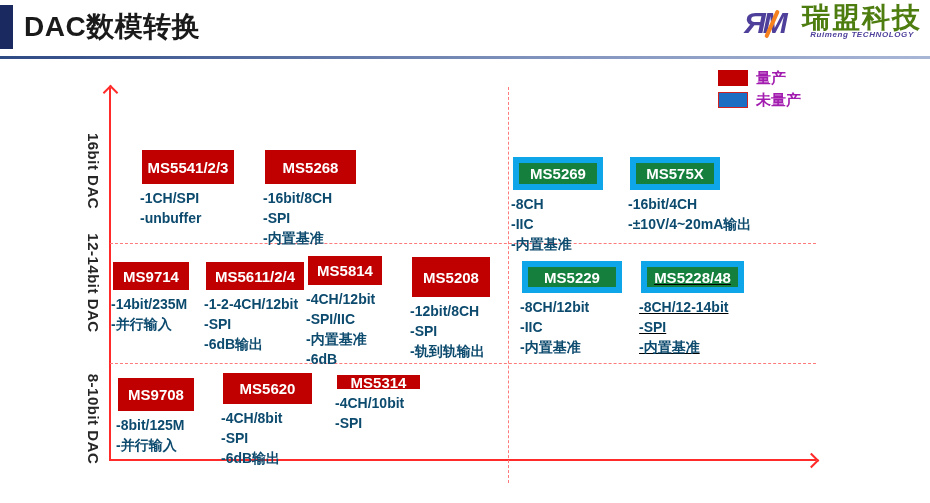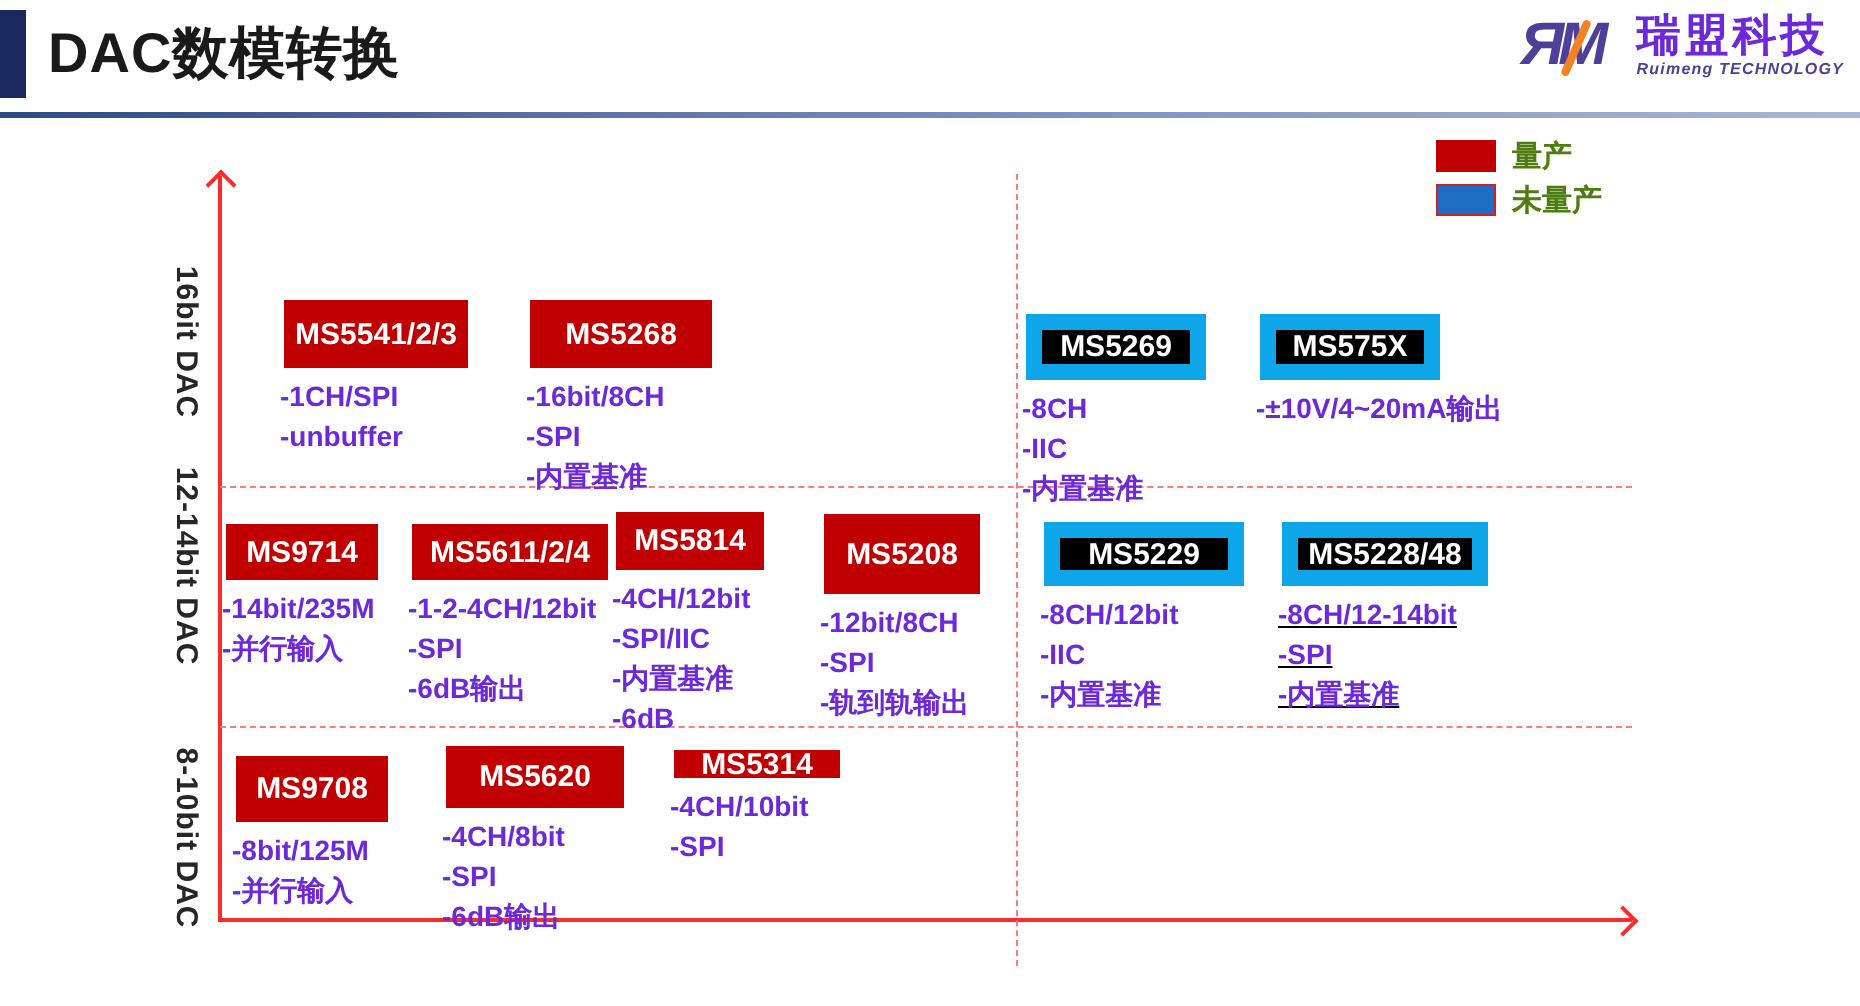--- a/index.html
+++ b/index.html
@@ -12,27 +12,27 @@
   .accent-bar{position:absolute;left:0;top:5px;width:13px;height:44px;background:#1a2960;}
   .page-title{position:absolute;left:24px;top:8px;font-size:28px;font-weight:600;color:#1a1a1a;letter-spacing:0.5px;}
   .header-divider{position:absolute;left:0;top:56px;width:930px;height:3px;
     background:linear-gradient(to right,#2e4a85,#7d90bb 55%,#a8b6d6);}
   
   .logo{position:absolute;right:8px;top:6px;display:flex;align-items:flex-start;}
   .logo-mark{position:relative;width:56px;height:40px;}
   .logo-mark .rm{position:absolute;left:0;top:0;font-style:italic;font-weight:900;font-size:30px;color:#4d3f9a;letter-spacing:-3px;}
   .logo-mark .slash{position:absolute;left:26px;top:3px;width:4px;height:30px;background:#f5821f;transform:rotate(24deg);border-radius:2px;}
   .logo-text{display:flex;flex-direction:column;margin-left:2px;}
-  .logo-cn{font-size:22px;font-weight:700;color:#6d28d9;letter-spacing:2px;line-height:24px;}
+  .logo-cn{font-size:28px;font-weight:700;color:#4d7c0f;letter-spacing:2px;line-height:24px;}
   .logo-en{font-size:8px;font-style:italic;font-weight:700;color:#4d3f9a;letter-spacing:0.6px;line-height:10px;text-align:center;}
   
   .legend{position:absolute;left:718px;top:70px;}
   .legend-row{display:flex;align-items:center;height:16px;margin-bottom:6px;}
   .legend-swatch{width:30px;height:16px;margin-right:8px;box-sizing:border-box;}
-  .legend-label{font-size:15px;color:#4d7c0f;font-weight:600;white-space:nowrap;}
+  .legend-label{font-size:15px;color:#a21caf;font-weight:600;white-space:nowrap;}
   
   .y-axis{position:absolute;left:109px;top:88px;width:2px;height:373px;background:#ff2a2a;}
   .x-axis{position:absolute;left:110px;top:459px;width:706px;height:2px;background:#ff2a2a;}
   .arrow-up{position:absolute;left:105px;top:87px;width:9px;height:9px;
     border-left:2px solid #ff2a2a;border-top:2px solid #ff2a2a;transform:rotate(45deg);}
   .arrow-right{position:absolute;left:806px;top:455px;width:9px;height:9px;
     border-top:2px solid #ff2a2a;border-right:2px solid #ff2a2a;transform:rotate(45deg);}
   .dash-h{position:absolute;left:110px;width:706px;height:0;border-top:1px dashed #ff7a7a;}
   .dash-h1{top:243px;} .dash-h2{top:363px;}
   .dash-v{position:absolute;left:508px;top:87px;width:0;height:396px;border-left:1px dashed #ff7a7a;}
@@ -40,23 +40,23 @@
   .row-label{position:absolute;white-space:nowrap;font-size:15px;font-weight:600;color:#262626;
     transform:translate(-50%,-50%) rotate(90deg);letter-spacing:0.5px;}
   .row-label-1{left:93px;top:171px;}
   .row-label-2{left:93px;top:283px;}
   .row-label-3{left:93px;top:419px;}
   
   .product{position:absolute;}
   .chip{display:flex;align-items:center;justify-content:center;box-sizing:border-box;
     color:#fff;font-size:15px;font-weight:700;white-space:nowrap;}
   .chip.red{background:#c00000;}
-  .chip.blue{background:#000000;border:8px solid #0ea5e9;}
+  .chip.blue{background:#15803d;border:6px solid #0ea5e9;}
   .specs{margin-top:4px;margin-left:-2px;}
-  .spec-line{font-size:14px;font-weight:600;color:#6d28d9;line-height:20px;white-space:nowrap;}
+  .spec-line{font-size:14px;font-weight:600;color:#0c4a6e;line-height:20px;white-space:nowrap;}
 </style>
 </head>
 <body>
 
 <div class="slide">
 
   <div class="accent-bar"></div>
   <div class="page-title">DAC数模转换</div>
   <div class="logo">
     <div class="logo-mark">
@@ -113,20 +113,21 @@
         <div class="chip blue" style="width: 90px; height: 33px;">MS5269</div>
         <div class="specs">
           <div class="spec-line">-8CH</div>
           <div class="spec-line">-IIC</div>
           <div class="spec-line">-内置基准</div>
         </div>
       </div>
       <div class="product" style="left: 630px; top: 157px;">
         <div class="chip blue" style="width: 90px; height: 33px;">MS575X</div>
         <div class="specs">
+          <div class="spec-line">-16bit/4CH</div>
           <div class="spec-line">-±10V/4~20mA输出</div>
         </div>
       </div>
       <div class="product" style="left: 113px; top: 262px;">
         <div class="chip red" style="width: 76px; height: 28px;">MS9714</div>
         <div class="specs">
           <div class="spec-line">-14bit/235M</div>
           <div class="spec-line">-并行输入</div>
         </div>
       </div>

